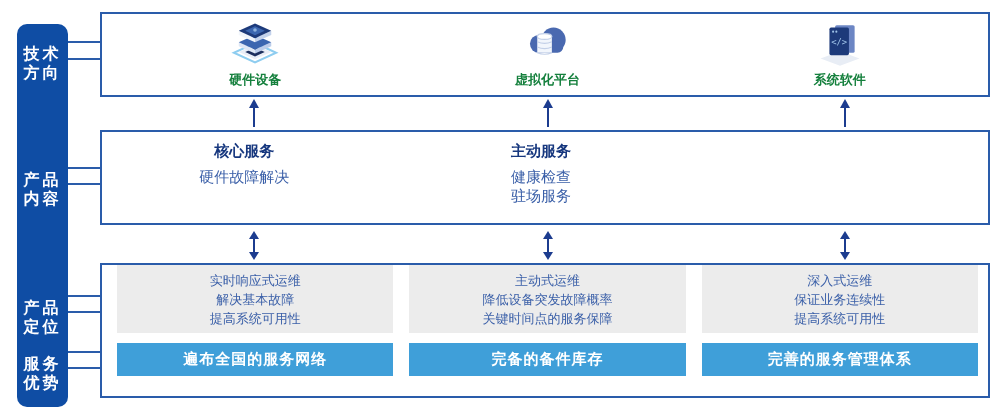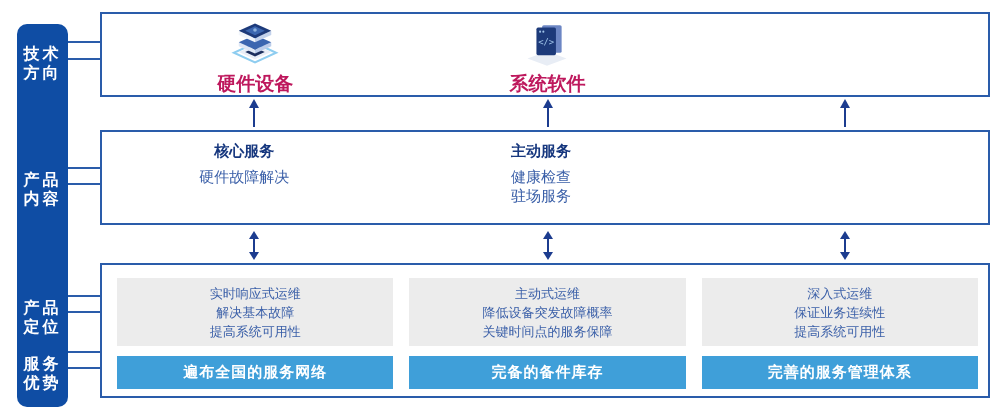--- a/index.html
+++ b/index.html
@@ -21,25 +21,25 @@
     position:absolute;left:68px;width:32px;height:2px;background:#2a5caa;
   }
   
   .box{
     position:absolute;left:100px;width:890px;background:#fff;
     border:2px solid #2a5caa;box-sizing:border-box;
     display:grid;grid-template-columns:repeat(3,1fr);column-gap:16px;
   }
   .box-tech{top:12px;height:85px;padding:4px 10px 0 15px;}
   .box-content{top:130px;height:95px;padding:10px 10px 0 2px;}
-  .box-pos{top:263px;height:135px;padding:13px 10px 0 15px;}
+  .box-pos{top:263px;height:135px;padding:0 10px 0 15px;}
   
   .tech-col{display:flex;flex-direction:column;align-items:center;}
   .tech-icon{width:52px;height:50px;flex:0 0 auto;}
-  .tech-label{margin-top:3px;font-size:19px;font-weight:700;color:#be185d;}
+  .tech-label{margin-top:3px;font-size:13px;font-weight:700;color:#15803d;}
   
   .content-col{text-align:center;}
   .content-title{font-size:15px;font-weight:700;color:#16377e;margin-bottom:6px;}
   .content-item{font-size:15px;color:#3a5fa8;line-height:19px;}
   
   .pos-col{display:flex;flex-direction:column;}
   .pos-gray{
     height:68px;background:#ececec;display:flex;flex-direction:column;
     align-items:center;justify-content:center;
   }
@@ -118,20 +118,33 @@
         <polygon points="12,15 12,20 32,29 32,24" fill="#f1f5fb"></polygon>
         <polygon points="52,15 52,20 32,29 32,24" fill="#c3d2ec"></polygon>
         <polygon points="32,6 52,15 32,24 12,15" fill="#1d3a7a"></polygon>
         <polygon points="32,9.5 44,15 32,20.5 20,15" fill="#3b66b0"></polygon>
         <circle cx="32" cy="14" r="2.2" fill="#8fb3de"></circle>
       </svg>
       <div class="tech-label">硬件设备</div>
     </div>
     <div class="tech-col">
       <svg class="tech-icon" viewBox="0 0 64 60">
+        <circle cx="40" cy="26" r="15" fill="#4a69b0"></circle>
+        <circle cx="22" cy="31" r="11" fill="#4a69b0"></circle>
+        <rect x="16" y="28" width="36" height="14" rx="7" fill="#4a69b0"></rect>
+        <path d="M20 22 h18 v20 h-18 z" fill="#f2f6fc"></path>
+        <ellipse cx="29" cy="22" rx="9" ry="3.6" fill="#ffffff" stroke="#c3d0e8" stroke-width="1.4"></ellipse>
+        <path d="M20 28.5 q9 4 18 0" fill="none" stroke="#c3d0e8" stroke-width="1.4"></path>
+        <path d="M20 35 q9 4 18 0" fill="none" stroke="#c3d0e8" stroke-width="1.4"></path>
+        <path d="M20 42 q9 3.6 18 0" fill="none" stroke="#c3d0e8" stroke-width="1.4"></path>
+      </svg>
+      <div class="tech-label">虚拟化平台</div>
+    </div>
+    <div class="tech-col">
+      <svg class="tech-icon" viewBox="0 0 64 60">
         <polygon points="32,40 56,49 32,58 8,49" fill="#e8edf5"></polygon>
         <rect x="26" y="8" width="24" height="34" rx="2" fill="#6c86c4"></rect>
         <rect x="19" y="11" width="24" height="34" rx="2" fill="#1d3a7a"></rect>
         <circle cx="23.5" cy="16" r="1.3" fill="#9fc3e8"></circle>
         <circle cx="27.5" cy="16" r="1.3" fill="#9fc3e8"></circle>
         <text x="31" y="33" font-size="11" font-family="DejaVu Sans Mono, monospace" fill="#9fc3e8" text-anchor="middle">&lt;/&gt;</text>
       </svg>
       <div class="tech-label">系统软件</div>
     </div>
   </div>

